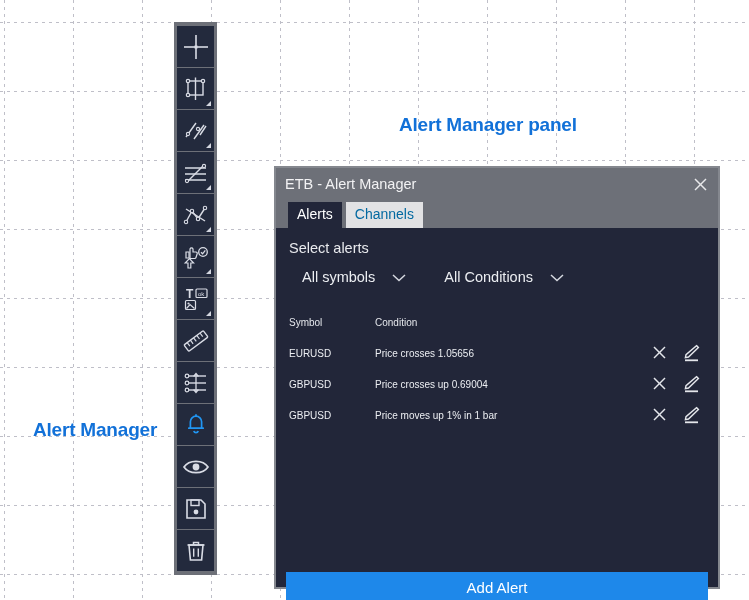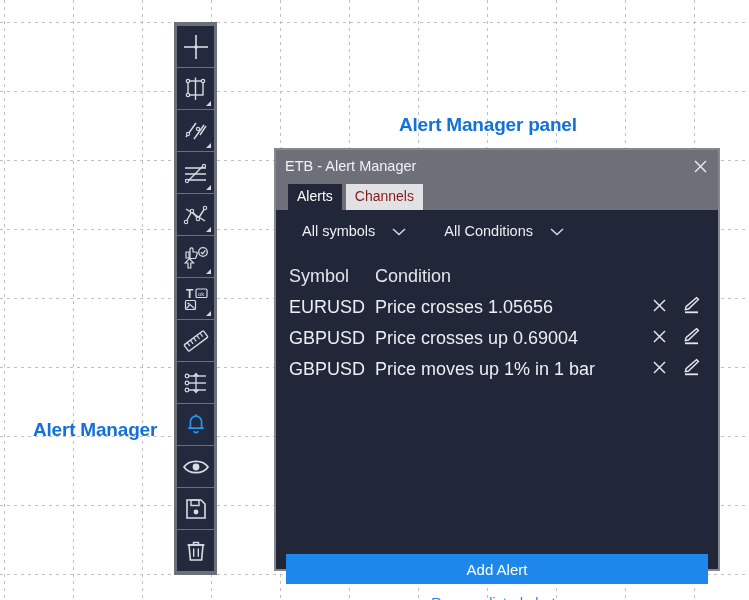--- a/index.html
+++ b/index.html
@@ -85,21 +85,21 @@
     bottom: 3px;
     width: 0; height: 0;
     border-left: 5px solid transparent;
     border-bottom: 5px solid #d4d7e0;
   }
 
   
   #alert-manager-panel {
     position: absolute;
     left: 274px;
-    top: 148px;
+    top: 166px;
     width: 446px;
     height: 423px;
     background: #222639;
     border: 2px solid #85888f;
     box-sizing: border-box;
   }
   #panel-titlebar {
     height: 32px;
     background: #6d7078;
     display: flex;
@@ -131,21 +131,21 @@
     line-height: 16px;
     box-sizing: border-box;
     height: 26px;
   }
   .tab.active {
     background: #222639;
     color: #ffffff;
   }
   .tab.inactive {
     background: #e2e2e4;
-    color: #7f1d1d;
+    color: #0369a1;
     margin-left: 4px;
   }
   #panel-body {
     position: relative;
     height: calc(100% - 60px);
     background: #222639;
     padding: 0 10px;
     box-sizing: border-box;
   }
   #select-alerts-label {
@@ -169,21 +169,21 @@
 
   #alerts-table {
     margin-top: 22px;
     padding-left: 3px;
   }
   .alert-row {
     display: flex;
     align-items: center;
     height: 31px;
     color: #eceef2;
-    font-size: 18px;
+    font-size: 10px;
   }
   .alert-row.header { color: #e4e6eb; }
   .col-symbol { width: 86px; flex: 0 0 86px; }
   .col-condition { flex: 1; }
   .col-action {
     width: 30px;
     flex: 0 0 30px;
     display: flex;
     align-items: center;
     justify-content: center;
@@ -421,20 +421,21 @@
     </div>
   </div>
 
   <div id="panel-tabs">
     <div class="tab active">Alerts</div>
     <div class="tab inactive">Channels</div>
   </div>
 
   <div id="panel-body">
 
+    <div id="select-alerts-label">Select alerts</div>
 
     <div id="filter-row">
       <div class="filter-dropdown" id="filter-symbols">
         <span>All symbols</span>
         <span class="chev">
           <svg width="14" height="9" viewBox="0 0 14 9">
             <polyline points="1,2 7,7.5 13,2" fill="none" stroke="#d6d9e0" stroke-width="1.5"></polyline>
           </svg>
         </span>
       </div>

